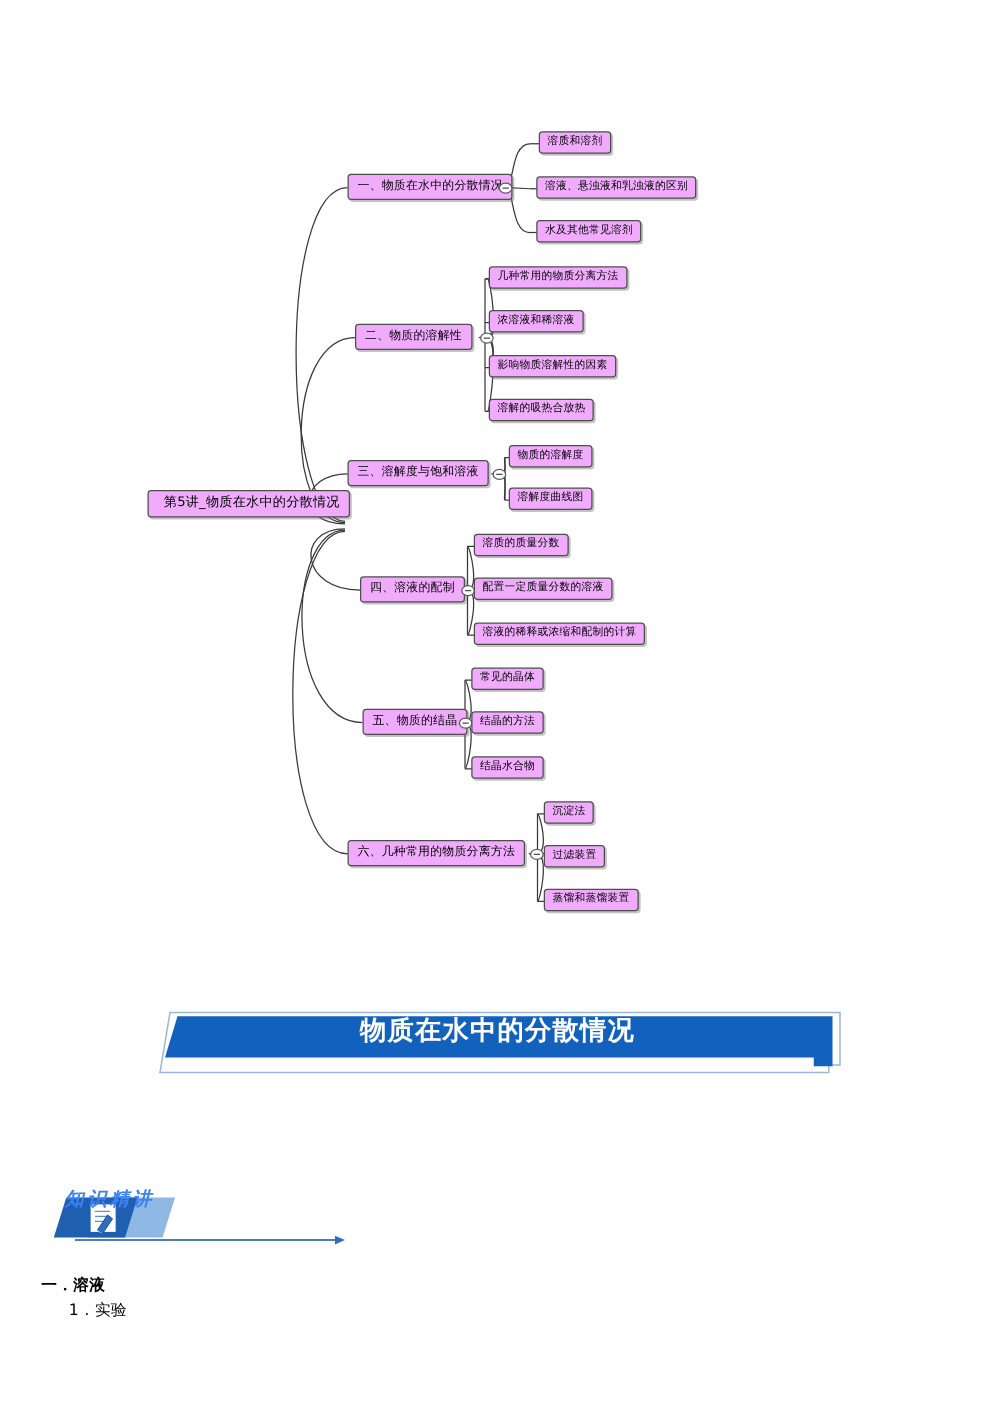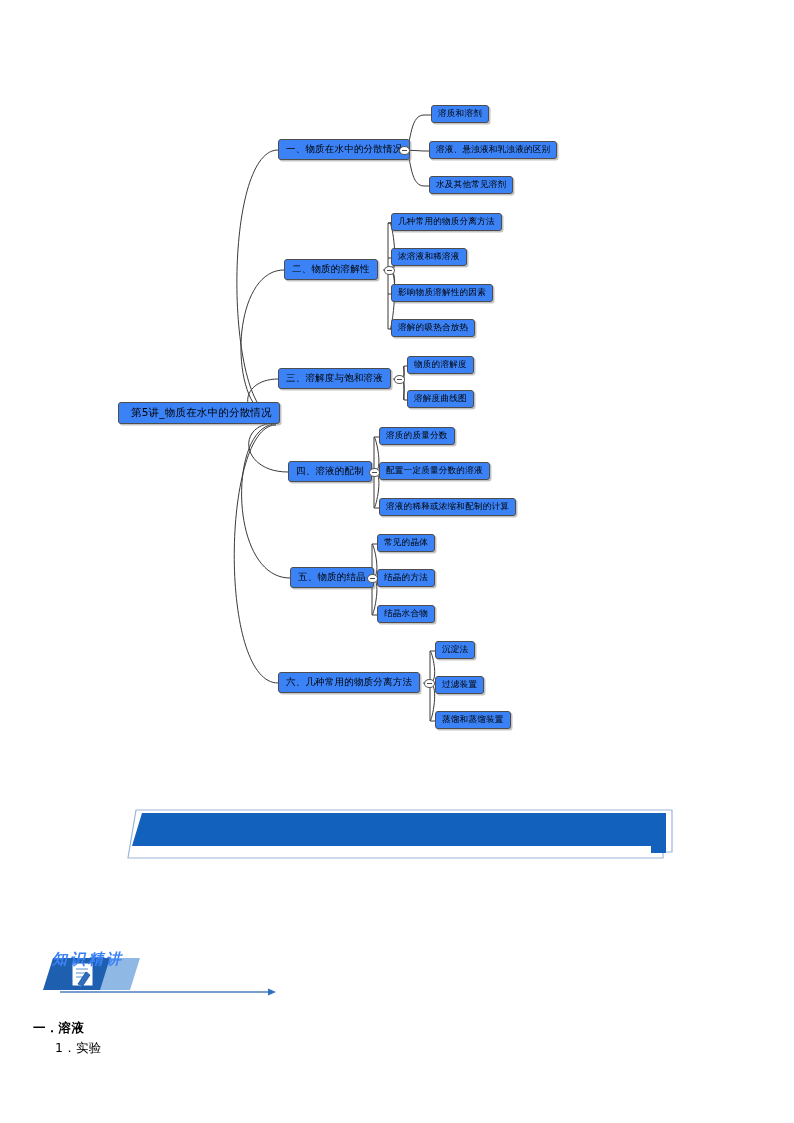--- a/index.html
+++ b/index.html
@@ -27,21 +27,21 @@
   #mindmap-svg {
     position: absolute;
     left: 0; top: 0;
     width: 794px;
     height: 780px;
     pointer-events: none;
   }
   .node {
     position: absolute;
     box-sizing: border-box;
-    background: #3b82f6;
+    background: #f0abfc;
     border: 1px solid #4d4d4d;
     border-radius: 3px;
     box-shadow: 1.5px 1.5px 0 rgba(120,120,120,0.45);
     white-space: nowrap;
     line-height: 1;
     display: flex;
     align-items: center;
     justify-content: center;
   }
   .node-root {
@@ -233,21 +233,21 @@
       <path d="M404,366 L404,400 M404,366 L408,366 M404,400 L408,400"></path>
 
       <path d="M374,437 L374,508 M374,437 L380,437 M374,472 L380,472 M374,508 L380,508"></path>
 
       <path d="M372,544 L372,615 M372,544 L378,544 M372,578 L378,578 M372,615 L378,615"></path>
 
       <path d="M430,651 L430,721 M430,651 L436,651 M430,683 L436,683 M430,721 L436,721"></path>
     </g>
   </svg>
 
-  <div class="node node-root" style="left:118px; top:402px;padding-left:12px;">
+  <div class="node node-root" style="left:118px; top:392px;padding-left:12px;">
     <span>第5讲_物质在水中的分散情况</span>
   </div>
 
   <div class="node node-branch" style="left:278px; top:139px;">
     <span>一、物质在水中的分散情况</span>
   </div>
   <div class="collapse-dot" style="left:399px; top:146px;"></div>
 
   <div class="node node-leaf" style="left:431px; top:105px;">
     <span>溶质和溶剂</span>
@@ -339,20 +339,21 @@
 <div id="banner-wrap">
 
   <svg id="banner-outline" viewBox="0 0 560 68" xmlns="http://www.w3.org/2000/svg">
     <polygon points="18,10 554,10 554,52 545,52 545,58 10,58" fill="none" stroke="#9ab6d8" stroke-width="1.2"></polygon>
   </svg>
 
   <div id="banner-clip">
     <svg id="banner-fill" viewBox="0 0 560 55" xmlns="http://www.w3.org/2000/svg">
       <polygon points="24,13 548,13 548,53 533,53 533,46 14,46" fill="#1161bd"></polygon>
     </svg>
+    <div id="banner-title">物质在水中的分散情况</div>
   </div>
 </div>
 
 <div id="section-head">
   <svg id="section-head-svg" width="480" height="48" viewBox="0 0 480 48" xmlns="http://www.w3.org/2000/svg">
 
     <polygon points="40,8 100,8 90,40 30,40" fill="#8fb8e4"></polygon>
 
     <polygon points="13,8 70,8 60,40 3,40" fill="#1f5fb0"></polygon>
 

